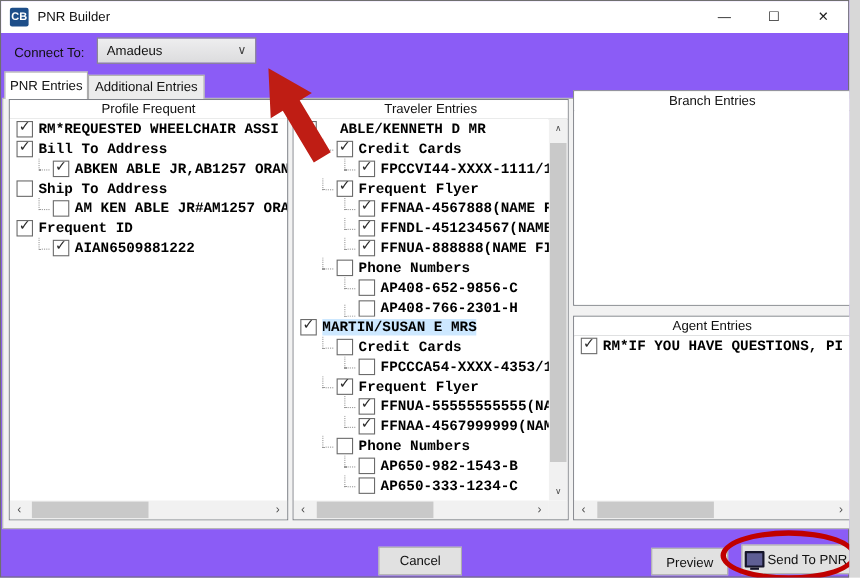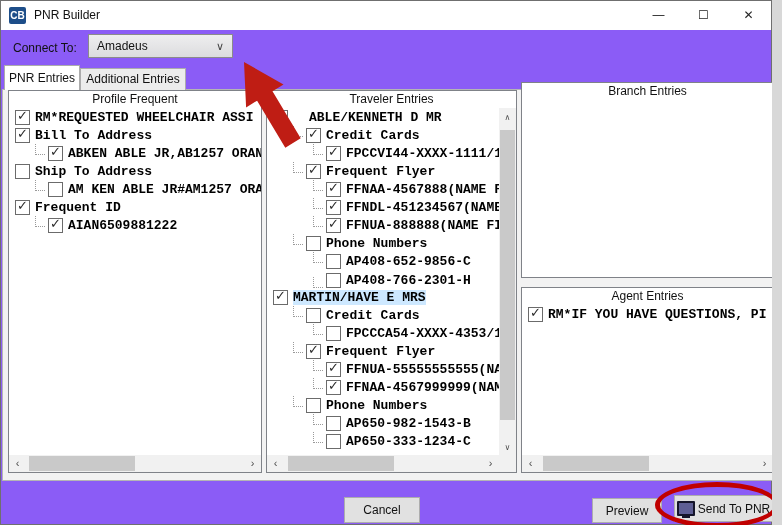--- a/index.html
+++ b/index.html
@@ -187,21 +187,21 @@
           <span class="cb"></span>
           <span class="lbl">AP408-652-9856-C</span>
         </div>
         <div class="trow" style="padding-left: 46px; align-items: flex-end;">
           <span class="conn"></span>
           <span class="cb"></span>
           <span class="lbl">AP408-766-2301-H</span>
         </div>
         <div class="trow" style="padding-left: 6px;">
           <span class="cb on"></span>
-          <span class="lbl hl">MARTIN/HAVE E MRS</span>
+          <span class="lbl hl">MARTIN/SUSAN E MRS</span>
         </div>
         <div class="trow" style="padding-left: 26px;">
           <span class="conn"></span>
           <span class="cb"></span>
           <span class="lbl">Credit Cards</span>
         </div>
         <div class="trow" style="padding-left: 46px;">
           <span class="conn"></span>
           <span class="cb"></span>
           <span class="lbl">FPCCCA54-XXXX-4353/122</span>

